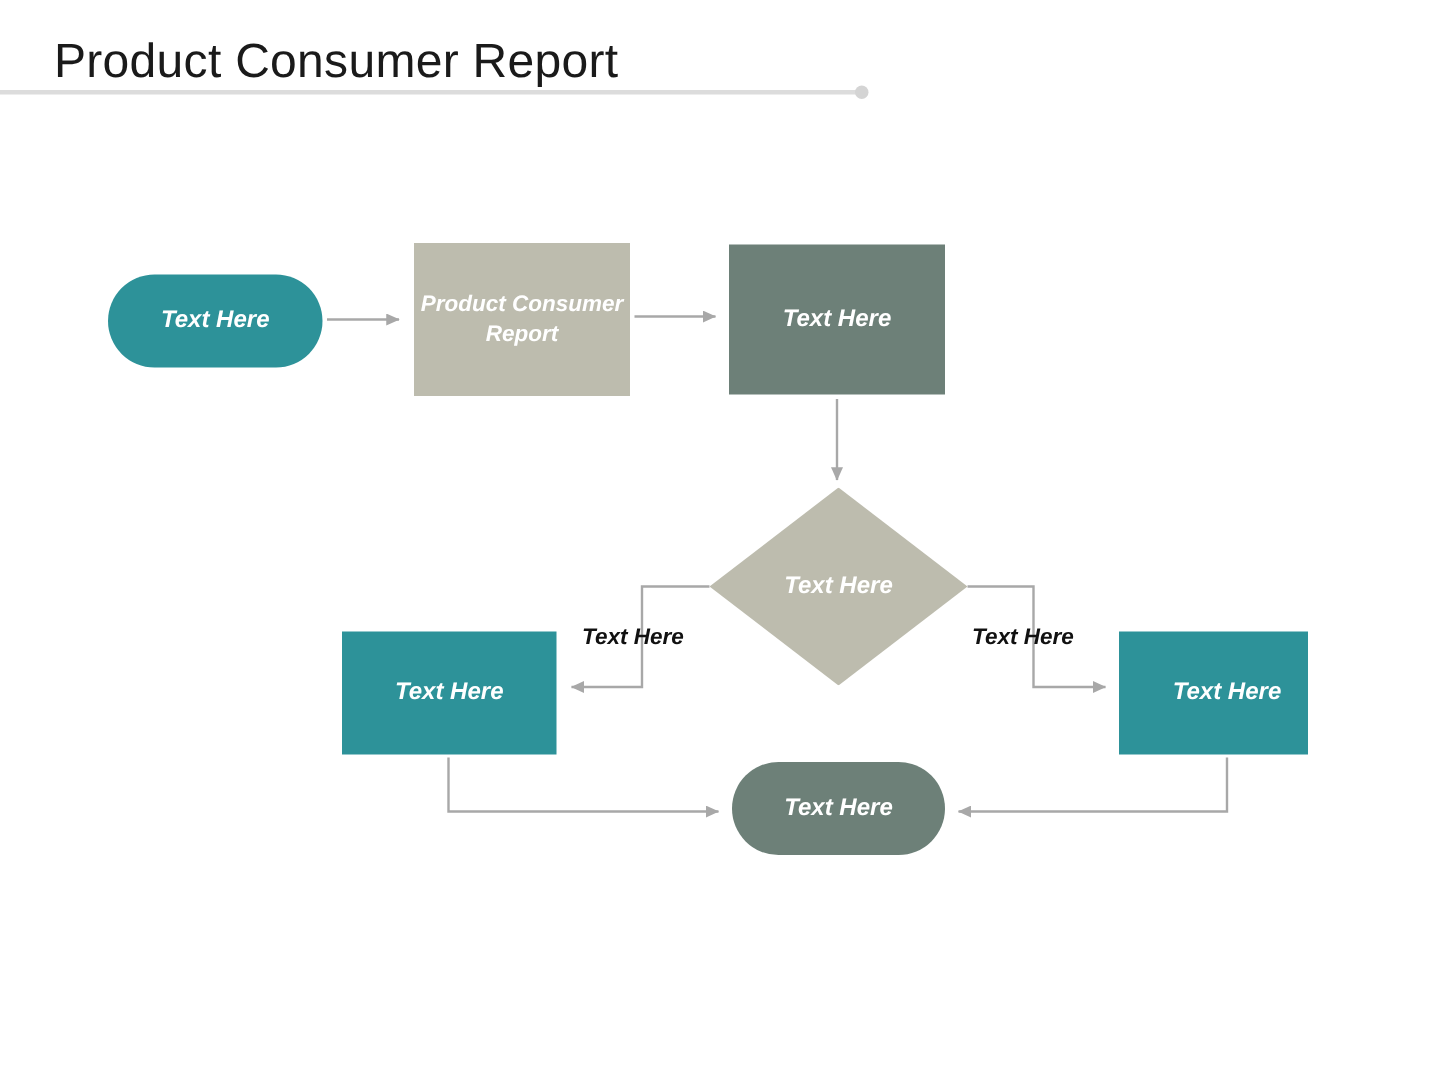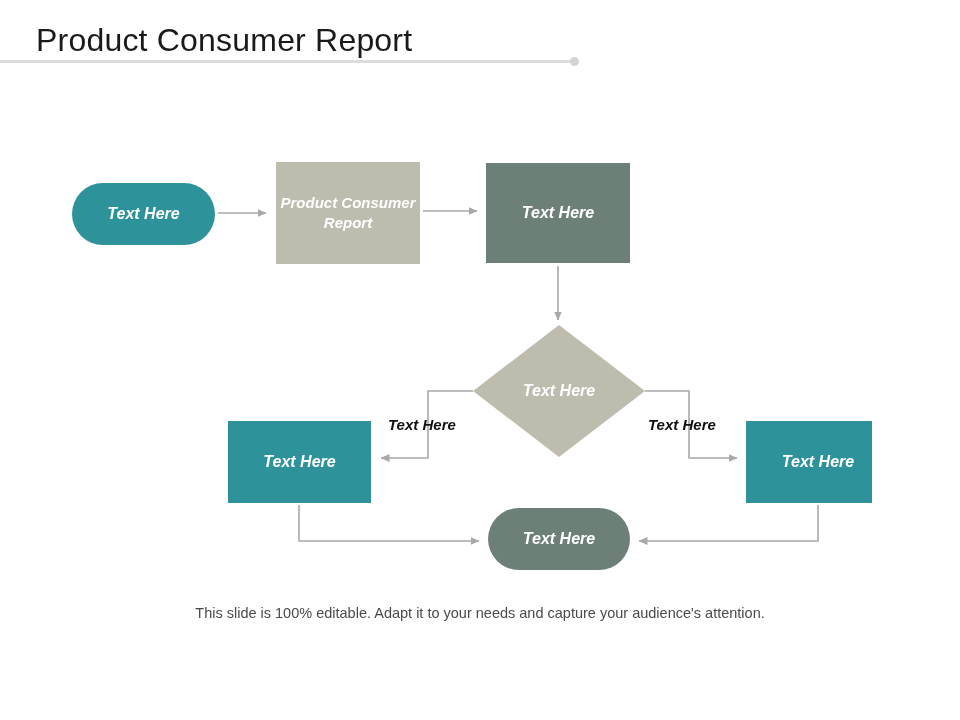--- a/index.html
+++ b/index.html
@@ -191,15 +191,14 @@
   <div class="node" id="node-left">Text Here</div>
 
   <div class="node" id="node-right">Text Here</div>
 
   <div class="node pill" id="node-bottom">Text Here</div>
 
   <div class="edge-label" id="edge-label-left">Text Here</div>
 
   <div class="edge-label" id="edge-label-right">Text Here</div>
 
-  <div id="slide-caption">This slide is 100% editable. Adapt it to your needs and capture your audience's attention.</div>
 
 </div>
 
 </body></html>

